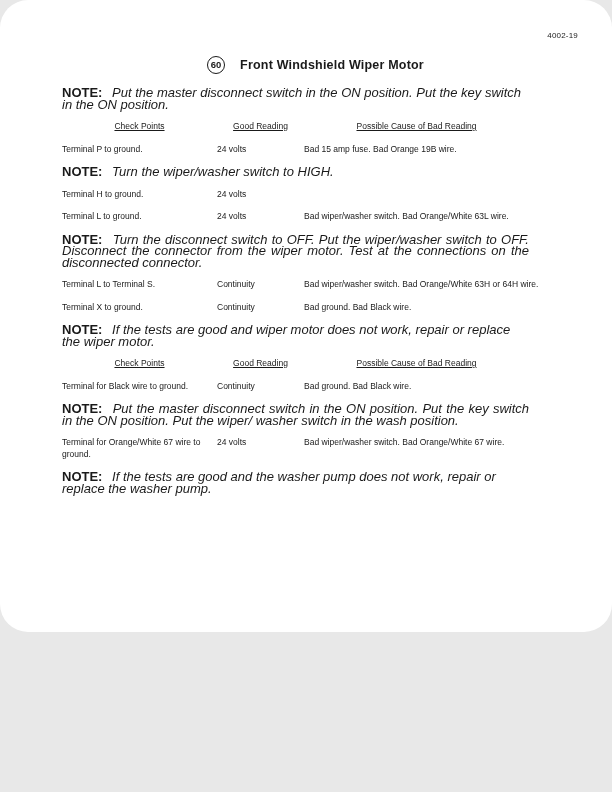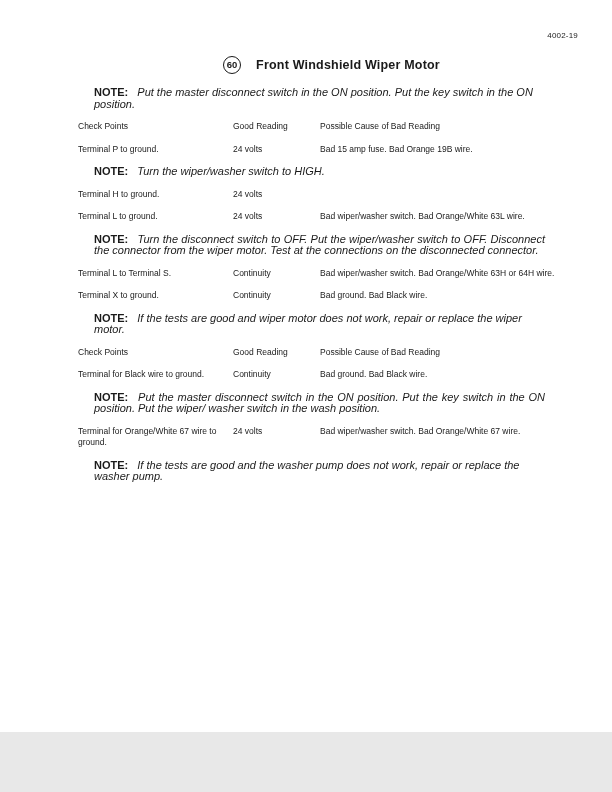--- a/index.html
+++ b/index.html
@@ -1,62 +1,63 @@
 <!DOCTYPE html>
 <html><head>
 <meta charset="utf-8">
 <style>
   html,body { margin:0; padding:0; background:#e8e8e8; }
   .page {
     position:relative;
-    width:612px; height:732px;
+    width:612px; height:632px;
     margin:0 auto;
     background:#ffffff;
     font-family:"Liberation Sans", sans-serif;
     color:#1a1a1a;
     overflow:hidden;
+    border-radius:28px;
   }
   .page-number {
     position:absolute; top:31px; right:34px;
     font-size:8px; letter-spacing:0.2px;
   }
   .content {
-    position:absolute; left:78px; top:56px; width:467px;
+    position:absolute; left:62px; top:56px; width:467px;
   }
   .section-heading {
     display:flex; justify-content:center; align-items:center;
     gap:15px; margin-bottom:13px;
     position:relative; left:20px;
   }
   .circle-number {
     box-sizing:border-box;
     width:18px; height:18px;
     border:1.4px solid #1a1a1a; border-radius:50%;
     display:flex; align-items:center; justify-content:center;
     font-weight:bold; font-size:9.5px; line-height:1;
     flex:0 0 auto;
   }
   .section-title {
     font-weight:bold; font-size:12.5px; letter-spacing:0.2px;
   }
   .note {
-    margin:0 0 11px 16px;
-    font-size:11px; line-height:11.5px;
+    margin:0 0 11px 0;
+    font-size:13px; line-height:11.5px;
   }
   .note .lbl { font-weight:bold; font-style:normal; padding-right:6px; }
   .note .txt { font-style:italic; }
   .note.justify { text-align:justify; }
   .trow {
     display:grid;
     grid-template-columns:155px 87px 1fr;
     margin:0 0 11px 0;
     font-size:8.5px; line-height:11.5px;
   }
   .trow .c3, .trow .c2 { white-space:nowrap; }
-  .thead span { white-space:nowrap; }
+  .thead span { text-decoration:underline; white-space:nowrap;text-align:center; }
   .footer {
     position:absolute; top:748px; left:0; width:612px;
     font-size:7.5px;
   }
   .footer .f-left  { position:absolute; left:68px;  top:0; }
   .footer .f-mid   { position:absolute; left:443px; top:0; }
   .footer .f-right { position:absolute; right:34px; top:0; }
 </style>
 </head>
 <body>

